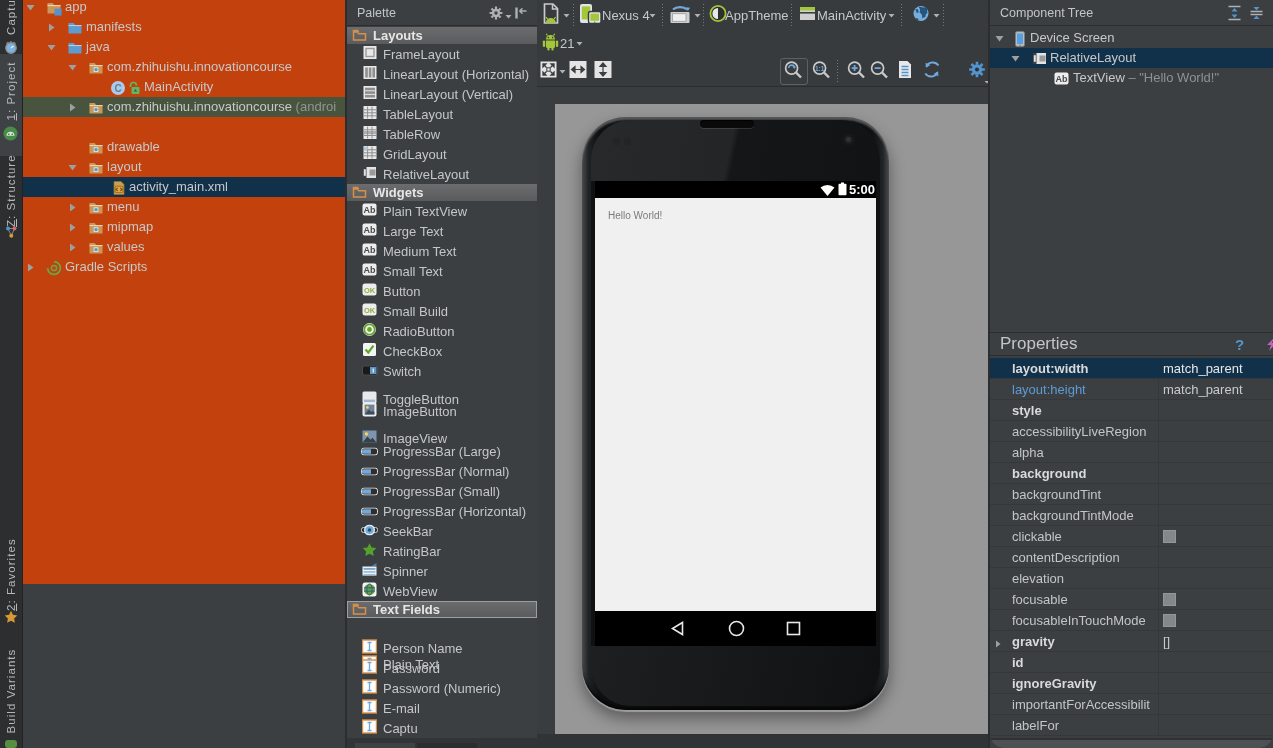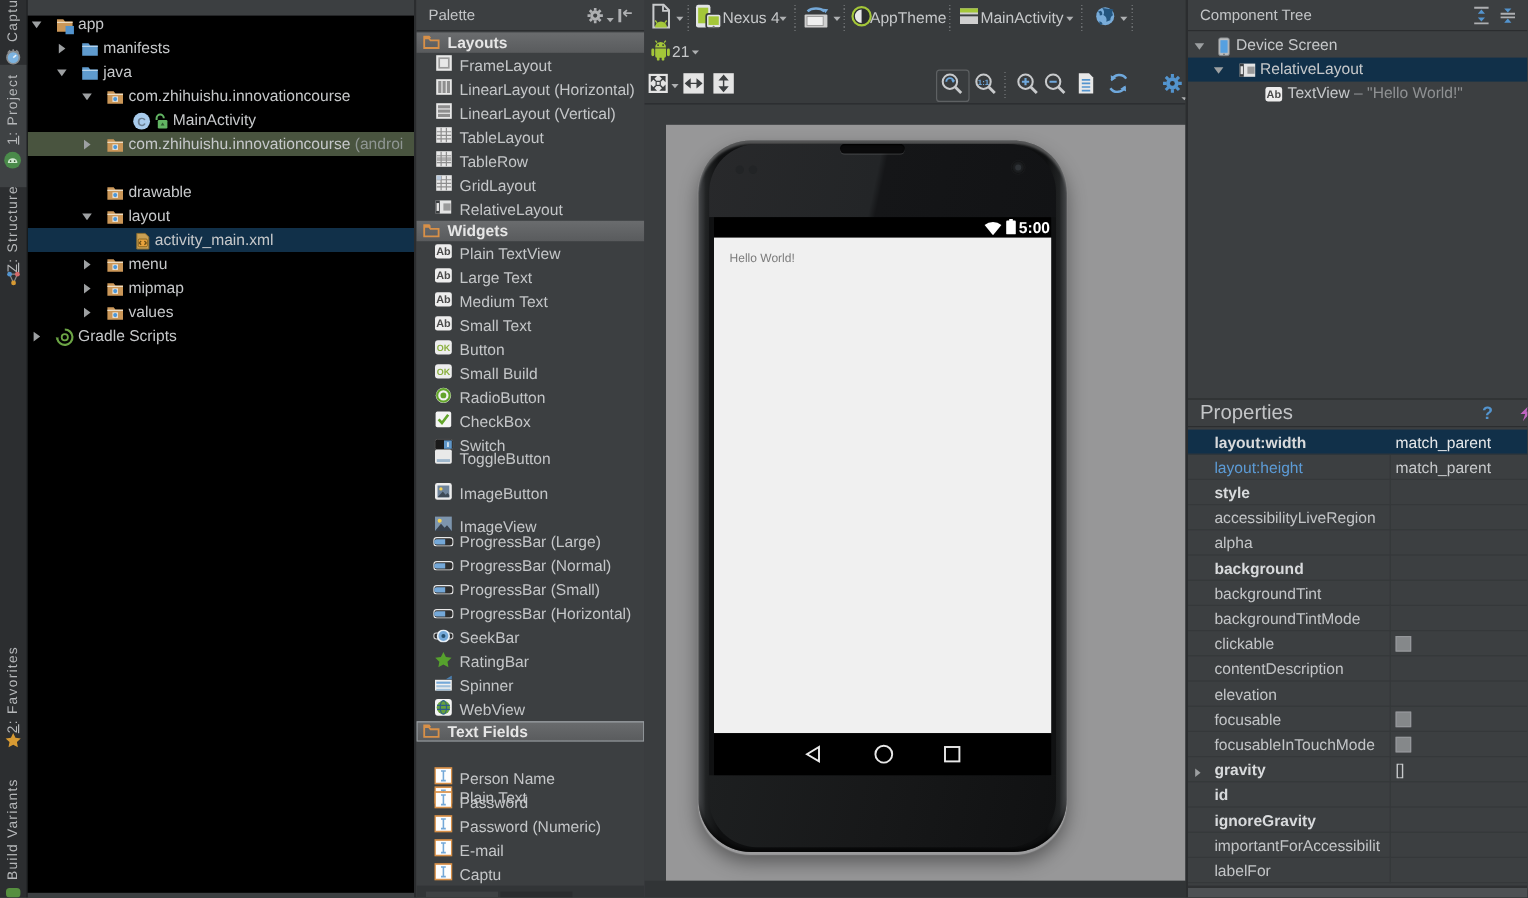--- a/index.html
+++ b/index.html
@@ -47,21 +47,21 @@
           <circle cx="10.5" cy="3.5" r="2" fill="#D46A6A"></circle>
           <circle cx="7.3" cy="10.8" r="2" fill="#D79A33"></circle>
         </svg></div>
 <div class="vtext" style="left:-24px;top:568px;width:70px;"><span style="text-decoration:underline">2</span>: Favorites</div>
 <div class="abs" style="left:4px;top:610px;"><svg width="14" height="14" viewBox="0 0 14 14">
           <path d="M7 0.8 L8.9 4.8 L13.3 5.4 L10.1 8.4 L10.9 12.8 L7 10.7 L3.1 12.8 L3.9 8.4 L0.7 5.4 L5.1 4.8 Z" fill="#D79A33"></path>
         </svg></div>
 <div class="vtext" style="left:-34px;top:683px;width:90px;">Build Variants</div>
 <div class="abs" style="left:5px;top:740px;width:12px;height:8px;background:#568f3f;border-radius:3px;"></div>
 </div>
-<div class="abs" style="left:23px;top:13px;width:322px;height:731px;background:#000000;overflow:hidden;">
+<div class="abs" style="left:23px;top:0;width:322px;height:584px;background:#c2410c;overflow:hidden;">
 <div class="row" style="top:-3px;">
         <span class="abs" style="left:3px;"><svg width="9" height="9" viewBox="0 0 9 9">
             <path d="M0.5 2 L8.5 2 L4.5 7.5 Z" fill="#9DA0A2"></path>
           </svg></span>
         <span class="abs" style="left:23px;"><svg width="16" height="16" viewBox="0 0 16 16">
             <path d="M1.5 3 h5.2 l1.5 2 H14.5 V13.5 H1.5 Z" fill="#CB9758"></path>
             <path d="M1.5 5.6 h13" stroke="#ecdcc2" stroke-width="1"></path>
             <rect x="8.6" y="8.6" width="7" height="7" fill="#5394CE"></rect>
           </svg></span>
         <span class="lbl" style="left:42px;">app</span>
@@ -354,21 +354,21 @@
         <span class="tx">CheckBox</span>
       </div>
 <div class="pitem" style="top:361px;">
         <span class="ic"><svg width="16" height="10" viewBox="0 0 16 10">
             <rect x="0.5" y="0.5" width="15" height="9" rx="2" fill="#1a1a1a" stroke="#555" stroke-width="0.8"></rect>
             <rect x="8" y="1.5" width="6.5" height="7" fill="#5f96c8"></rect>
             <rect x="10.6" y="3" width="1.4" height="4" fill="#d9e6f2"></rect>
           </svg></span>
         <span class="tx">Switch</span>
       </div>
-<div class="pitem" style="top:372px;">
+<div class="pitem" style="top:389px;">
         <span class="ic"><svg width="15" height="13" viewBox="0 0 15 13">
             <rect x="0.5" y="0.5" width="14" height="12" rx="1.5" fill="#E9E9E9"></rect>
             <rect x="2" y="8.6" width="11" height="2.4" fill="#9fb7cc"></rect>
           </svg></span>
         <span class="tx">ToggleButton</span>
       </div>
 <div class="pitem" style="top:401px;">
         <span class="ic"><svg width="15" height="15" viewBox="0 0 15 15">
             <rect x="0.5" y="0.5" width="14" height="14" rx="2" fill="#EDEDED"></rect>
             <rect x="2.6" y="2.6" width="9.8" height="9.8" fill="#6f849b"></rect>
@@ -672,21 +672,21 @@
           </svg></span>
 <span class="abs" style="left:146px;top:503px;"><svg width="17" height="17" viewBox="0 0 17 17">
             <circle cx="8.5" cy="8.5" r="7" fill="none" stroke="#e8e8e8" stroke-width="1.6"></circle>
           </svg></span>
 <span class="abs" style="left:203px;top:503px;"><svg width="17" height="17" viewBox="0 0 17 17">
             <rect x="2.5" y="2.5" width="12" height="12" fill="none" stroke="#e8e8e8" stroke-width="1.6"></rect>
           </svg></span>
 </div>
 </div>
 <div class="abs" style="left:988px;top:0;width:2px;height:748px;background:#2B2D2F;"></div>
-<div class="abs" style="left:990px;top:0;width:283px;height:748px;background:#3C3F41;overflow:hidden;">
+<div class="abs" style="left:990px;top:0;width:283px;height:748px;background:#3C3F41;overflow:hidden;border-radius:14px;">
 <div class="abs" style="left:0;top:0;width:283px;height:26px;border-bottom:1px solid #2B2D2F;box-sizing:border-box;">
         <span class="lbl" style="left:10px;color:#C3C5C7;font-size:12.5px;">Component Tree</span>
         <span class="abs" style="left:237px;top:5px;"><svg width="15" height="16" viewBox="0 0 15 16">
             <path d="M1.5 1.5 h12 M1.5 14.5 h12" stroke="#AEB0B2" stroke-width="1.6"></path>
             <path d="M7.5 3 l3 3.5 h-6 z M7.5 13 l3-3.5 h-6 z" fill="#5394CE"></path>
           </svg></span>
         <span class="abs" style="left:259px;top:5px;"><svg width="15" height="16" viewBox="0 0 15 16">
             <path d="M1.5 6.5 h12 M1.5 9.5 h12" stroke="#AEB0B2" stroke-width="1.6"></path>
             <path d="M7.5 5.5 l3-3.5 h-6 z M7.5 10.5 l3 3.5 h-6 z" fill="#5394CE"></path>
           </svg></span>

